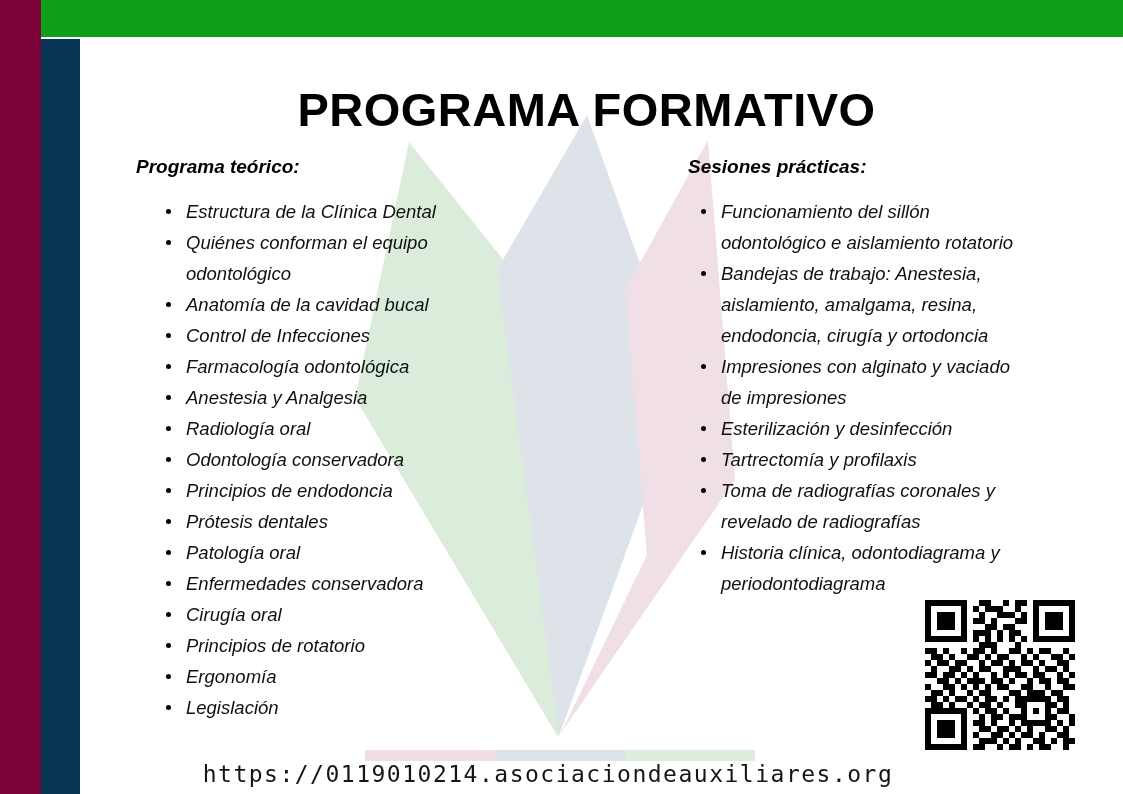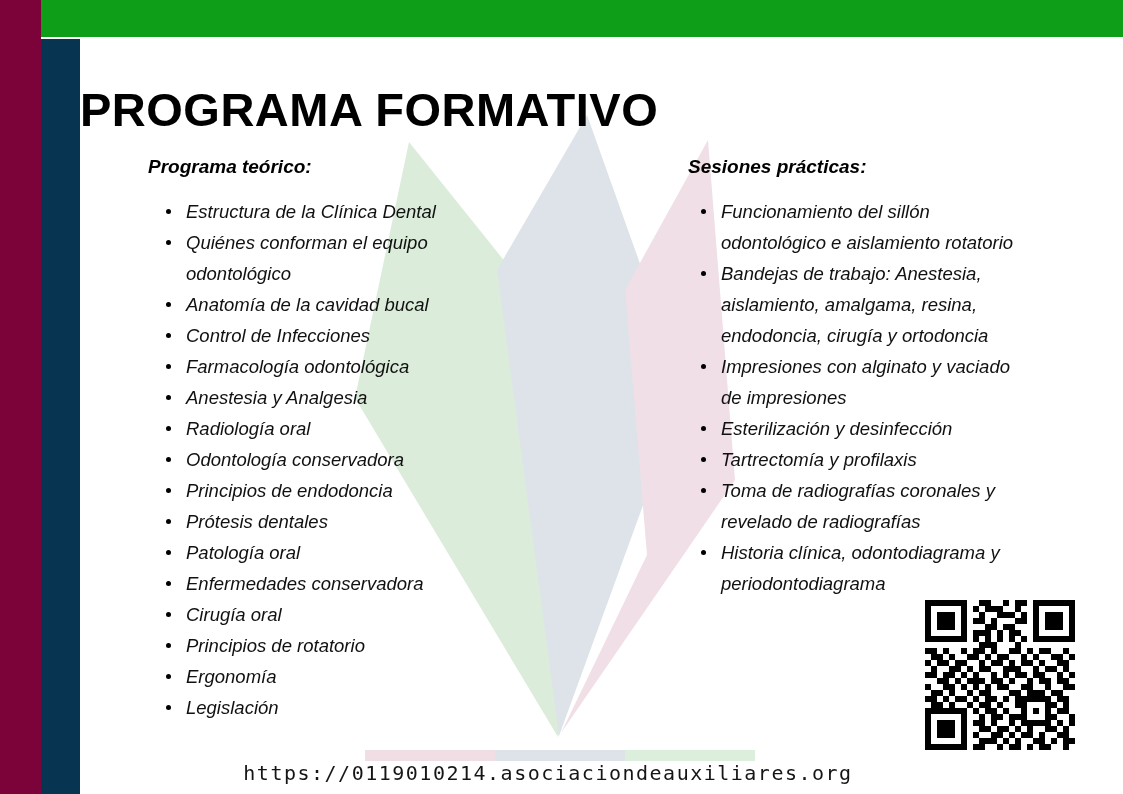--- a/index.html
+++ b/index.html
@@ -12,27 +12,27 @@
   .bar-green  { position:absolute; left:41px; top:0; width:1082px; height:37px; background:var(--green-bar,#0f9e18); }
   .bar-navy   { position:absolute; left:41px; top:39px; width:39px; height:755px; background:var(--navy-bar,#073450); }
   
   .leaves { position:absolute; left:0; top:0; width:1123px; height:794px; pointer-events:none; }
   .leaf-green { fill:var(--leaf-green,#dbecda); }
   .leaf-gray  { fill:var(--leaf-gray,#dde3e9); }
   .leaf-pink  { fill:var(--leaf-pink,#f0dfe6); }
   
   .title {
     position:absolute; left:80px; top:82px; width:1013px; margin:0;
-    text-align:left; font-size:47px; font-weight:bold; color:#000; letter-spacing:.5px;
+    text-align:center; font-size:47px; font-weight:bold; color:#000; letter-spacing:.5px;
   }
   
   .col-heading {
     position:absolute; top:156px; margin:0; font-size:19px; font-weight:bold; font-style:italic; color:#000;
   }
-  .heading-left { left:148px;text-align:right; }
+  .heading-left { left:136px;text-align:right; }
   .heading-right { left:688px; }
   ul.prog-list {
     position:absolute; top:188px; margin:8px; padding:0; list-style:none;
     font-style:italic; font-size:18.5px; line-height:31px; color:#111;
   }
   .list-left  { left:154px; width:278px; }
   .list-right { left:689px; width:318px; }
   ul.prog-list li { position:relative; padding-left:24px; }
   ul.prog-list li::before {
     content:""; position:absolute; left:4px; top:13px;
@@ -47,21 +47,21 @@
   .qr {
     position:absolute; left:925px; top:600px; width:150px; height:150px;
     display:grid; grid-template-columns:repeat(25,1fr); grid-auto-rows:1fr; background:#fff;
   }
   .qr .m { background:transparent; }
   .qr .m.on { background:#000; }
   
   .url {
     position:absolute; left:48px; top:761px; width:1000px; margin:0;
     text-align:center; font-family:"DejaVu Sans Mono","Liberation Mono",monospace;
-    font-size:20px; letter-spacing:1.5px; color:#151515; white-space:nowrap;
+    font-size:23px; letter-spacing:1.5px; color:#151515; white-space:nowrap;
   }
 </style>
 </head>
 <body>
 
 <div class="slide">
 
   <div class="bar-maroon"></div>
   <div class="bar-green"></div>
   <div class="bar-navy"></div>

